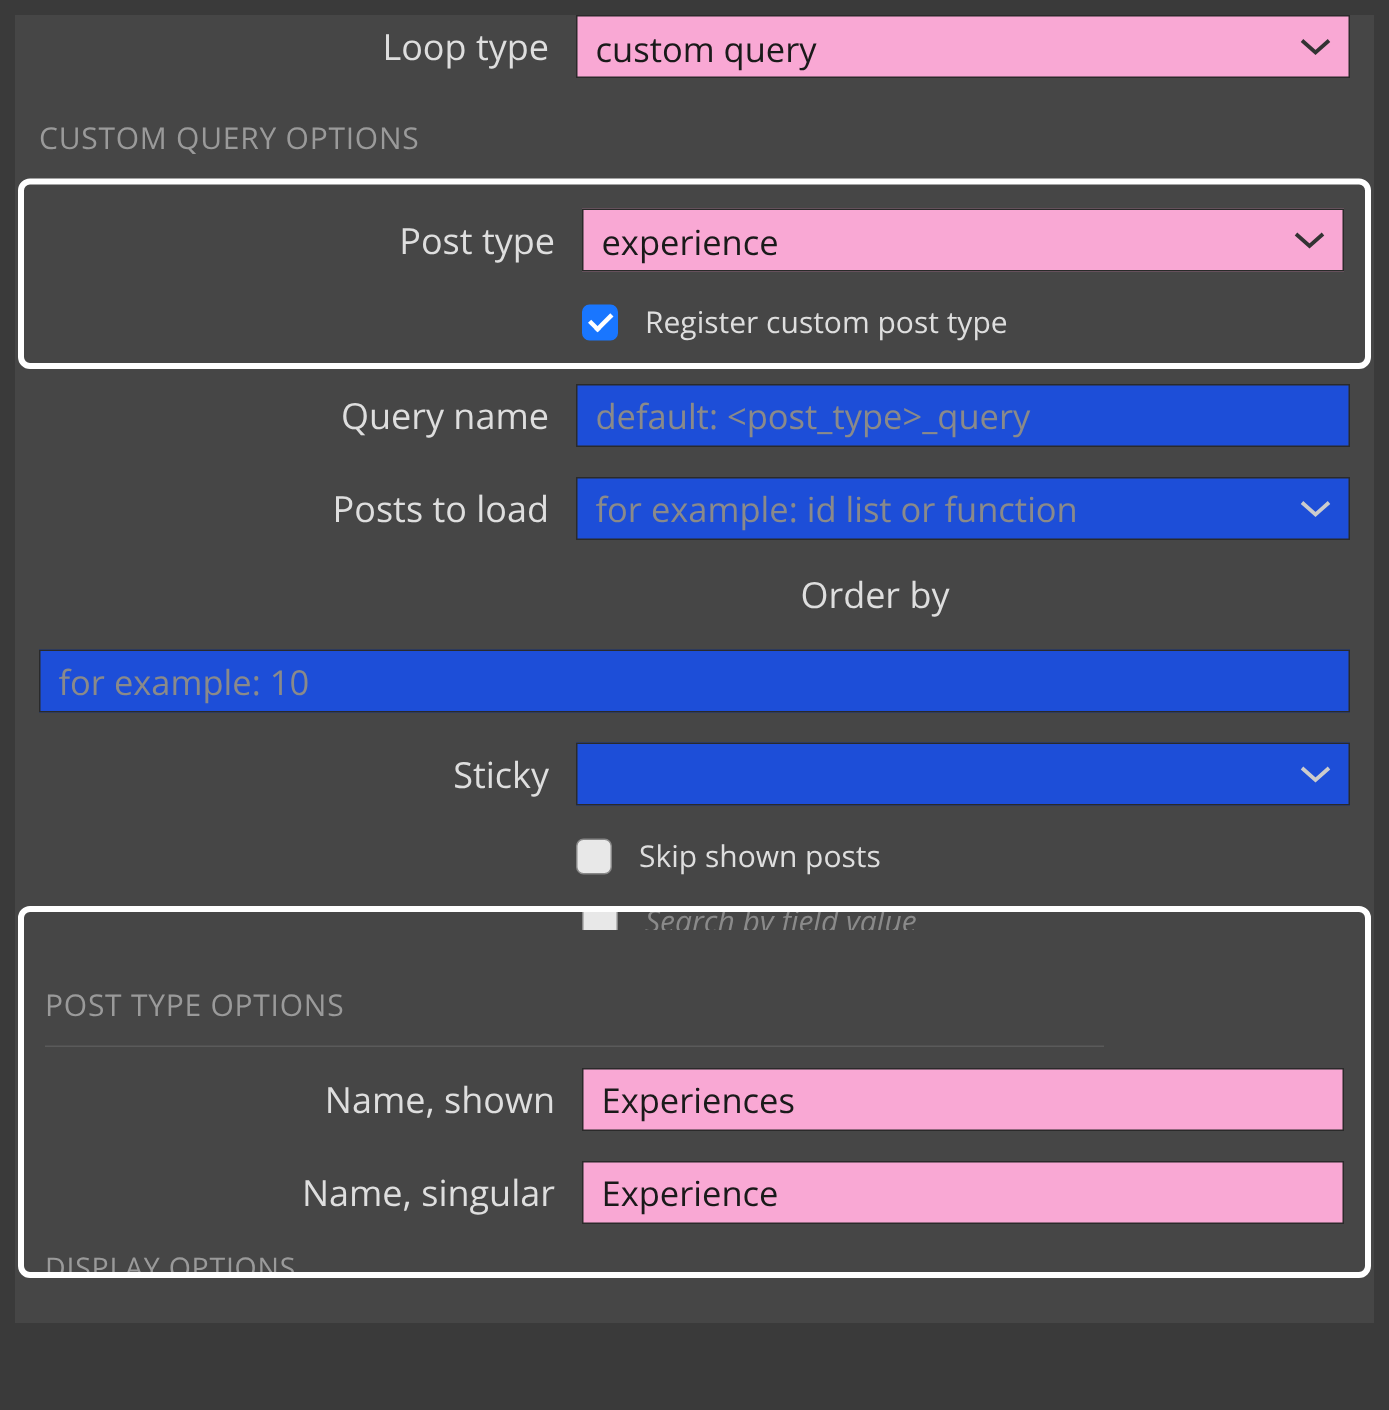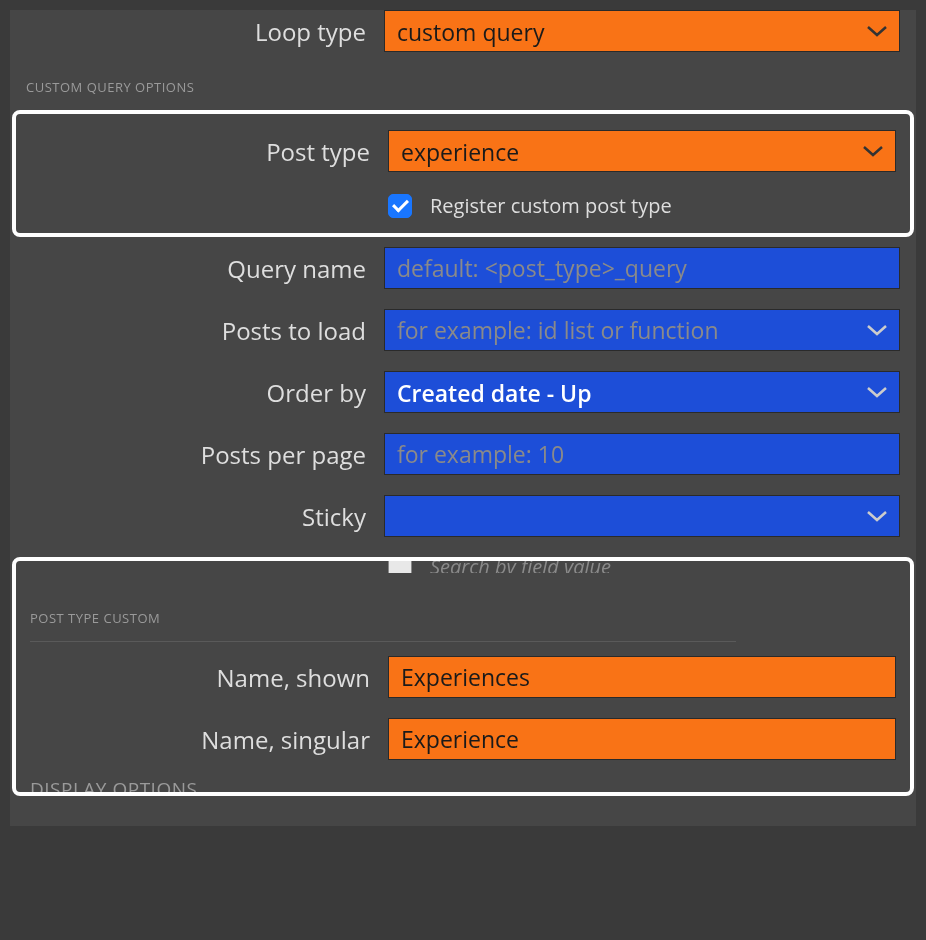--- a/index.html
+++ b/index.html
@@ -34,21 +34,21 @@
     color: #dedede;
     font-size: 24px;
     font-weight: 400;
   }
   .control {
     flex: 1;
     position: relative;
   }
   .section-header {
     color: #9a9a9a;
-    font-size: 13px;
+    font-size: 20px;
     letter-spacing: 0.5px;
     padding: 6px 0 4px 0;
     margin-bottom: 10px;
   }
   .divider {
     border: none;
     border-top: 1px solid #5a5a5a;
     margin: 0 160px 14px 0;
   }
   .highlight-box {
@@ -79,21 +79,21 @@
     width: 100%;
     height: 42px;
     border: 1px solid #2a2a2a;
     font-size: 23px;
     font-family: inherit;
     padding: 0 40px 0 12px;
     outline: none;
     appearance: none;
   }
   .select-light, .input-light {
-    background: #f97316;
+    background: #f9a8d4;
     color: #1a1a1a;
   }
   .select-dark, .input-dark {
     background: #1d4ed8;
     color: #f0f0f0;
   }
   .input-dark::placeholder {
     color: #8a8a8a;
   }
   .chevron {
@@ -211,61 +211,59 @@
       <span class="chevron chevron-light">
         <svg width="22" height="14" viewBox="0 0 22 14">
             <path d="M2 3 L11 11 L20 3" fill="none" stroke-width="2.5"></path>
           </svg>
       </span>
     </div>
   </div>
 
   <div class="row">
     <div class="label">Order by</div>
-    <div class="control">
-      <div class="select-dark" style="line-height:42px;font-weight:600;color:#fff;">Created date - Up</div>
-      <span class="chevron chevron-light">
-        <svg width="22" height="14" viewBox="0 0 22 14">
-            <path d="M2 3 L11 11 L20 3" fill="none" stroke-width="2.5"></path>
-          </svg>
-      </span>
-    </div>
-  </div>
-
-  <div class="row">
-    <div class="label">Posts per page</div>
+  </div>
+
+  <div class="row">
     <div class="control">
       <input class="input-dark" placeholder="for example: 10" style="">
     </div>
   </div>
 
   <div class="row">
     <div class="label">Sticky</div>
     <div class="control">
       <div class="select-dark" style="line-height:42px;"></div>
       <span class="chevron chevron-light">
         <svg width="22" height="14" viewBox="0 0 22 14">
             <path d="M2 3 L11 11 L20 3" fill="none" stroke-width="2.5"></path>
           </svg>
       </span>
     </div>
   </div>
 
+  <div class="check-row">
+    <div class="check-spacer"></div>
+    <div class="check-control">
+      <span class="cb"></span>
+      <span class="cb-label">Skip shown posts</span>
+    </div>
+  </div>
 
   <div class="highlight-box-bottom">
 
     <div class="cutoff-row">
       <div class="check-spacer"></div>
       <div class="check-control">
         <span class="cb"></span>
         <span class="cb-label" style="color:#8a8a8a;">Search by field value</span>
       </div>
     </div>
 
-    <div class="section-header" style="margin-top:18px;">POST TYPE CUSTOM</div>
+    <div class="section-header" style="margin-top:18px;">POST TYPE OPTIONS</div>
     <hr class="divider">
 
     <div class="row">
       <div class="label">Name, shown</div>
       <div class="control">
         <input class="input-light" value="Experiences" style="">
       </div>
     </div>
 
     <div class="row" style="margin-bottom:30px;">

